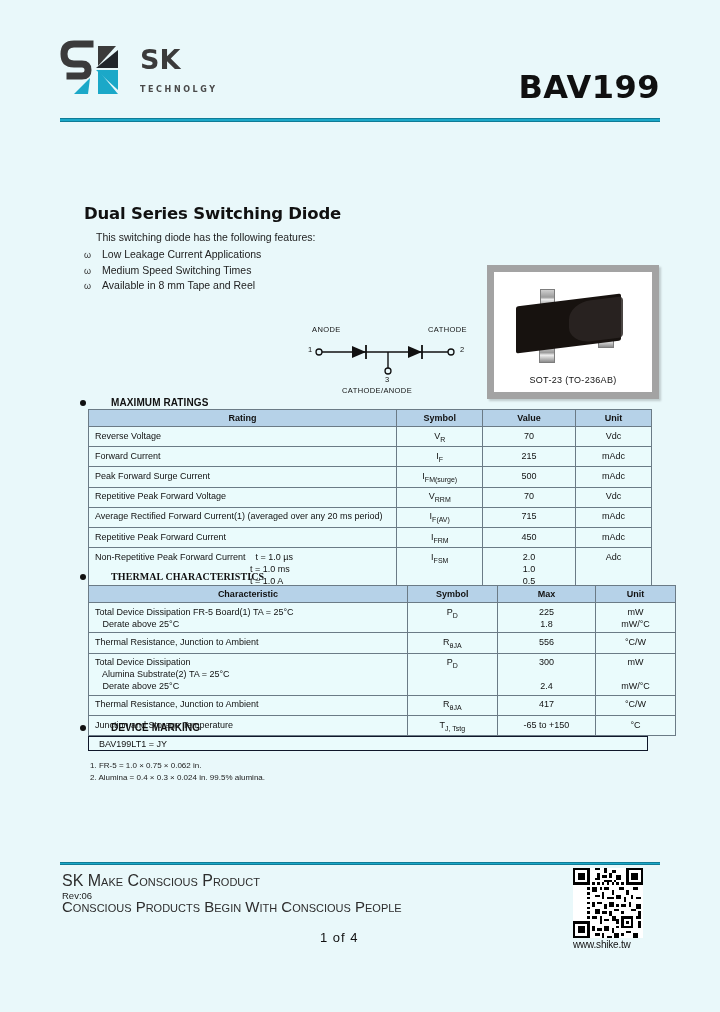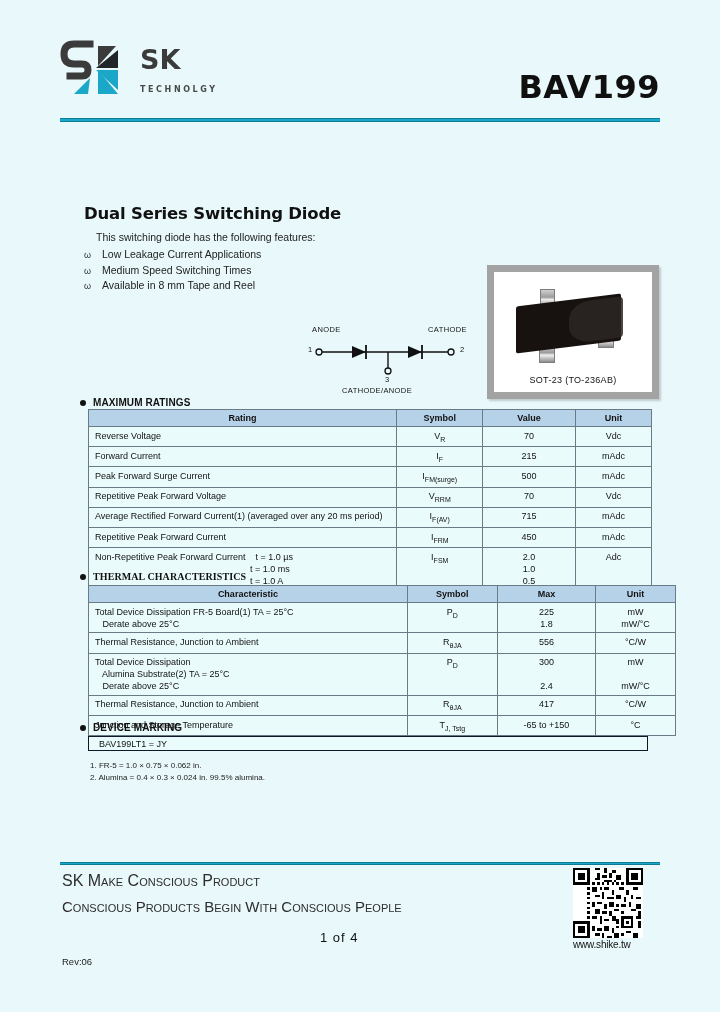--- a/index.html
+++ b/index.html
@@ -189,20 +189,21 @@
 
   
   .section-head {
     position: absolute;
     display: flex;
     align-items: center;
     font-size: 10px;
     font-weight: bold;
     color: #111;
     letter-spacing: 0.1px;
+    gap: 18px;
   }
   .section-head .dot {
     width: 6px;
     height: 6px;
     border-radius: 50%;
     background: #111;
     margin-right: 7px;
   }
 
   
@@ -274,21 +275,21 @@
     left: 62px;
     color: #2d2d2d;
     font-variant: small-caps;
     font-family: "Liberation Sans", sans-serif;
   }
   .slogan1 { top: 872px; font-size: 16px; }
   .slogan2 { top: 898px; font-size: 15px; }
   .rev {
     position: absolute;
     left: 62px;
-    top: 956px;
+    top: 890px;
     font-size: 9.5px;
     color: #222;
   }
   .pagenum {
     position: absolute;
     left: 320px;
     top: 930px;
     font-size: 13px;
     color: #111;
     letter-spacing: 1px;

